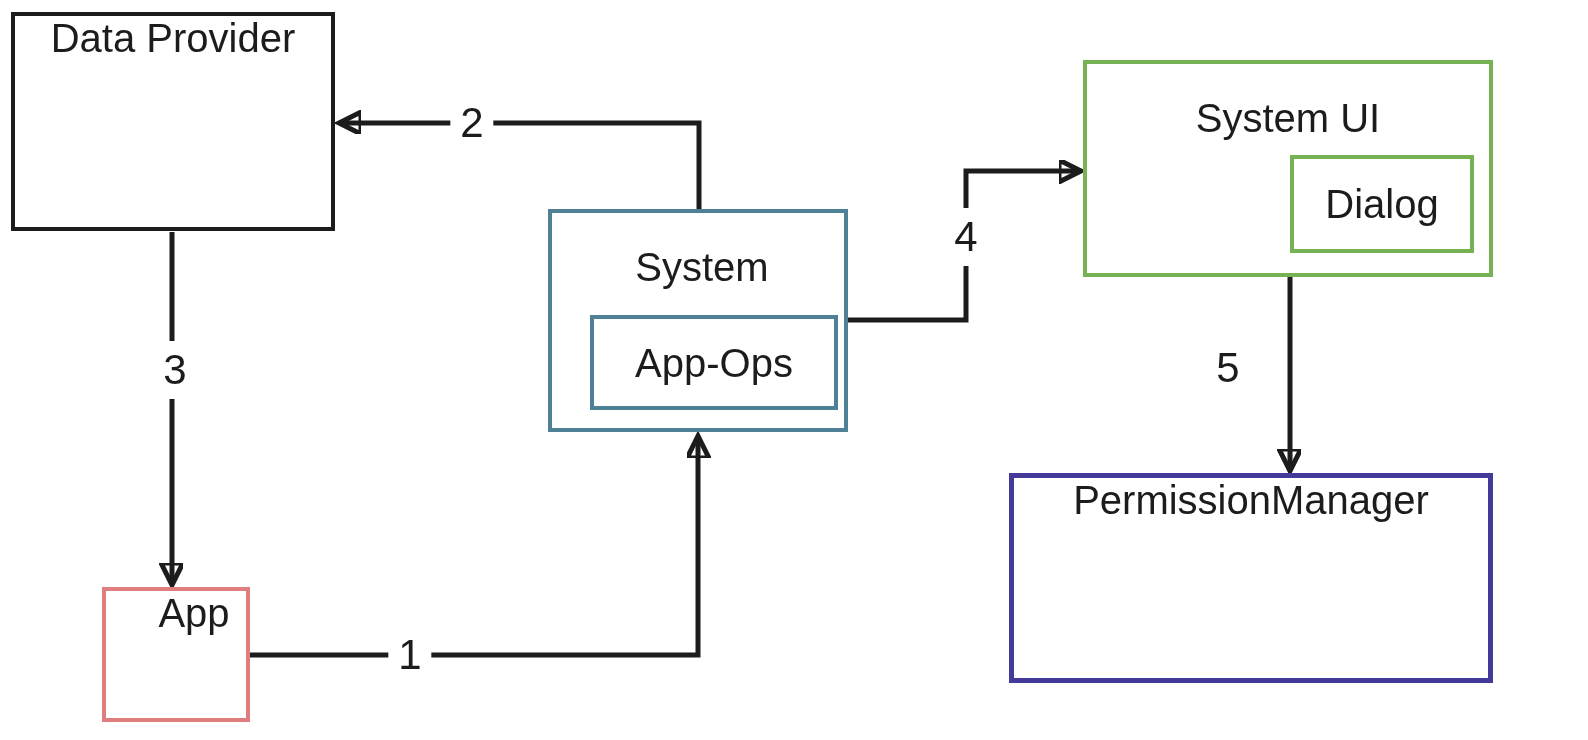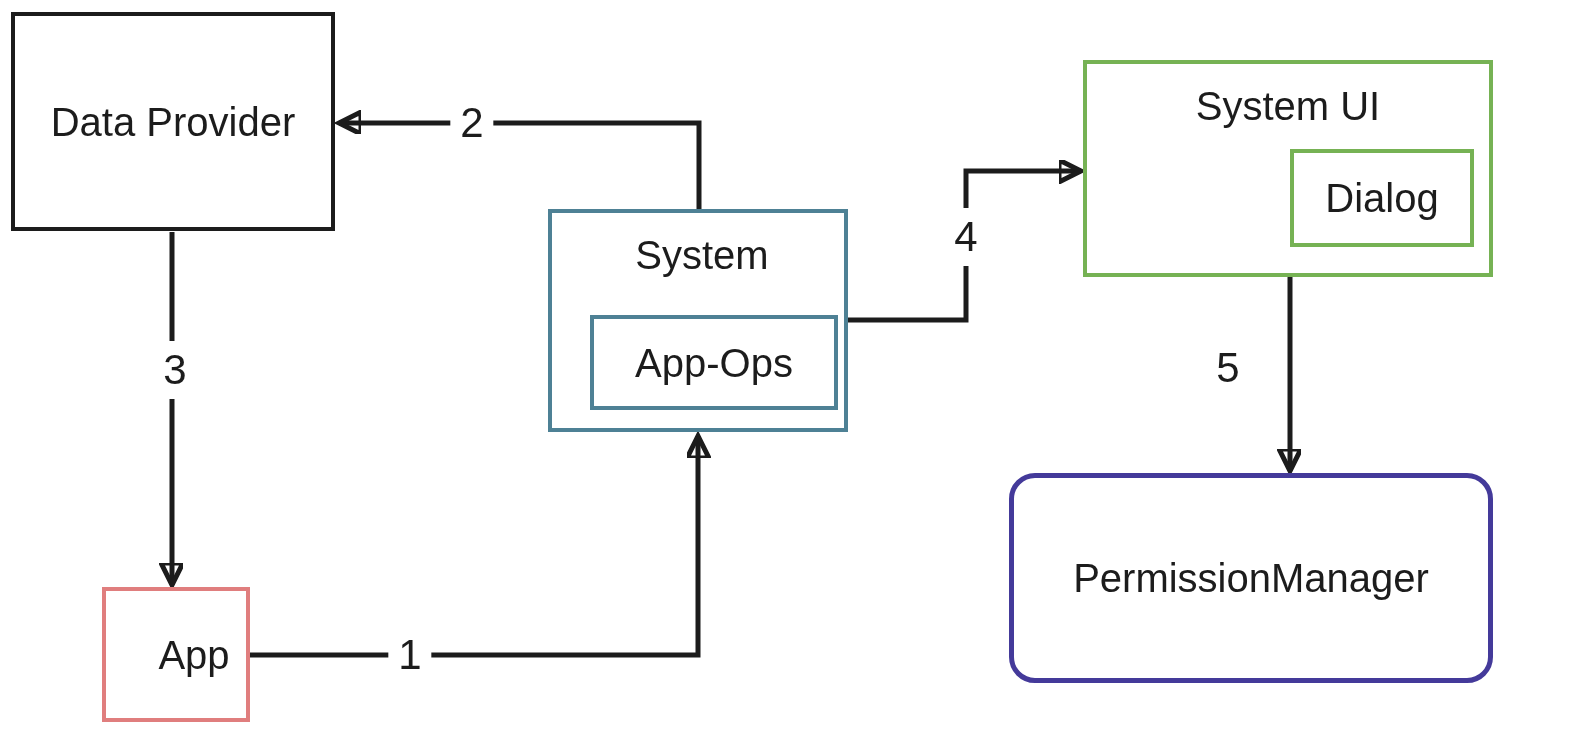--- a/index.html
+++ b/index.html
@@ -4,36 +4,36 @@
 <style>
   html,body{margin:0;padding:0;background:#ffffff;}
   .stage{
     position:relative;width:1588px;height:740px;background:#ffffff;overflow:hidden;
     font-family:"Liberation Sans", sans-serif;color:#1c1c1c;
   }
   .edges-layer{position:absolute;left:0;top:0;width:1588px;height:740px;}
   .edges-layer path{fill:none;stroke:#1c1c1c;stroke-width:5;stroke-linejoin:miter;}
   .node{
     position:absolute;box-sizing:border-box;background:#ffffff;
-    border:4px solid #000;display:flex;align-items:center;justify-content:center;
+    border:4px solid #000;display:flex;align-items:flex-start;justify-content:center;
   }
   .node-label{font-size:40px;line-height:1.1;white-space:nowrap;}
   .node--titled{align-items:flex-start;}
-  .node--titled > .node-label{margin-top:20px;}
+  .node--titled > .node-label{margin-top:32px;}
   .inner-node{
     position:absolute;box-sizing:border-box;background:#ffffff;
     display:flex;align-items:center;justify-content:center;border:4px solid #000;
   }
   
   .node--data-provider{left:11px;top:12px;width:324px;height:219px;border-color:#1c1c1c;border-width:4px;}
   .node--app{left:102px;top:587px;width:148px;height:135px;border-color:#e07e7e;}
   .node--system{left:548px;top:209px;width:300px;height:223px;border-color:#4e8195;}
   .inner--app-ops{left:18px;top:102px;width:248px;height:95px;border-color:#4e8195;margin-left:20px;}
   .node--system-ui{left:1083px;top:60px;width:410px;height:217px;border-color:#76b254;}
-  .inner--dialog{left:203px;top:85px;width:184px;height:98px;border-color:#76b254;}
+  .inner--dialog{left:203px;top:91px;width:184px;height:98px;border-color:#76b254;}
   .node--permission-manager{left:1009px;top:473px;width:484px;height:210px;border-color:#443a9a;border-width:5px;}
   .edge-label{
     position:absolute;transform:translate(-50%,-50%);
     background:#ffffff;padding:8px 10px;font-size:42px;line-height:1;
   }
 </style>
 </head>
 <body>
 
 <div class="stage">
@@ -66,21 +66,21 @@
     <span class="node-label">System UI</span>
     <div class="inner-node inner--dialog" style="border-color: rgb(118, 178, 84);">
       <span class="node-label">Dialog</span>
     </div>
   </div>
 
   <div class="node node--app" style="border-color: rgb(224, 126, 126); padding-left: 36px;">
     <span class="node-label">App</span>
   </div>
 
-  <div class="node node--permission-manager" style="border-color: rgb(68, 58, 154); border-radius: 26px;">
+  <div class="node node--permission-manager" style="border-color: rgb(68, 58, 154);">
     <span class="node-label">PermissionManager</span>
   </div>
 
   <div class="edge-label" style="left:410px;top:655px;">1</div>
   <div class="edge-label" style="left:472px;top:123px;">2</div>
   <div class="edge-label" style="left:175px;top:370px;">3</div>
   <div class="edge-label" style="left:966px;top:237px;">4</div>
   <div class="edge-label" style="left:1228px;top:368px;padding:4px 14px;">5</div>
 
 </div>

